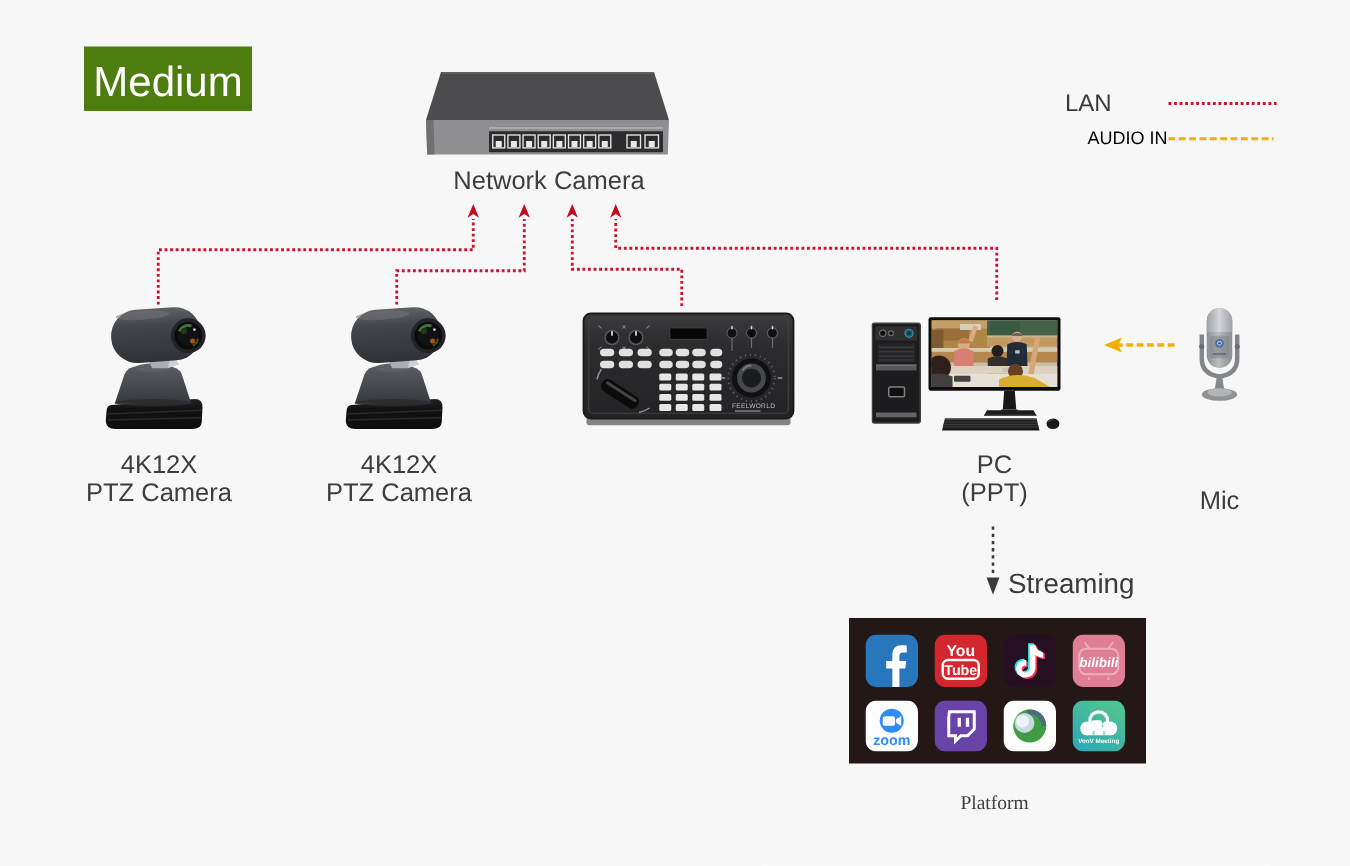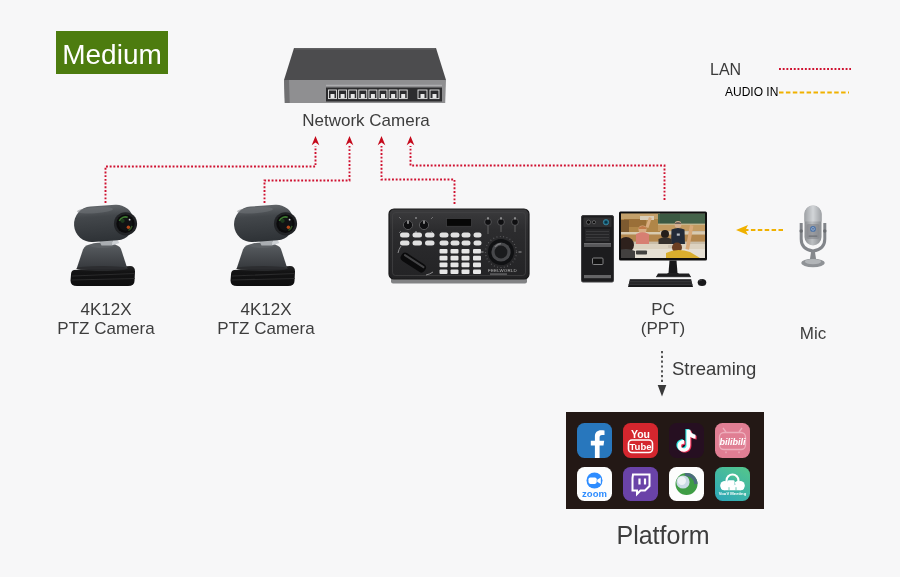--- a/index.html
+++ b/index.html
@@ -327,21 +327,21 @@
       <circle cx="16" cy="24.5" r="0.8" fill="#2c4c80"></circle>
       <rect x="11.5" y="31" width="9" height="1.3" rx="0.6" fill="#6e7176"></rect>
     </g>
 
     <path d="M14.2,49 L12.8,58 H19.2 L17.8,49 Z" fill="#85888c"></path>
     <ellipse cx="16" cy="61" rx="11.8" ry="4.2" fill="#8f9296"></ellipse>
     <ellipse cx="16" cy="59.6" rx="8.2" ry="2.7" fill="#b2b5b8"></ellipse>
   </svg>
   <div class="lbl" style="left:813px;top:301px;margin-top:24px;">Mic</div>
 
-  <div class="abs" style="left:672px;top:358px;font-size:18.5px;color:#3a3a3a;">Streaming</div>
+  <div class="abs" style="left:672px;top:378px;font-size:18.5px;color:#3a3a3a;">Streaming</div>
 
   <div class="abs" style="left:566px;top:412px;width:198px;height:97px;background:#231815;"></div>
 
   <svg class="abs" style="left:577px;top:423px" width="35" height="35" viewBox="0 0 35 35">
     <rect width="35" height="35" rx="7.5" fill="#2877bd"></rect>
     <path d="M22.6,35 V22.6 h3.9 l0.7,-4.9 h-4.6 v-3.2 c0,-1.4 0.6,-2.5 2.5,-2.5 h2.4 V7.4 c-0.5,-0.1 -1.9,-0.2 -3.5,-0.2 c-3.6,0 -6.1,2.2 -6.1,6.3 v4.2 h-4.1 v4.9 h4.1 V35 Z" fill="#fff"></path>
   </svg>
 
   <svg class="abs" style="left:623px;top:423px" width="35" height="35" viewBox="0 0 35 35">
     <rect width="35" height="35" rx="7.5" fill="#d4262e"></rect>
@@ -411,15 +411,15 @@
     <circle cx="17.5" cy="13.5" r="4.9" fill="url(#vvg)"></circle>
     <g fill="#fff">
       <rect x="12.6" y="13.2" width="7" height="5.8" rx="1.4"></rect>
       <path d="M19.9,15.2 l3,-1.8 v5 l-3,-1.8 Z"></path>
     </g>
     <rect x="13.2" y="20.2" width="1.6" height="3" fill="#3bb39f" opacity="0.45"></rect>
     <rect x="20.2" y="20.2" width="1.6" height="3" fill="#3bb39f" opacity="0.45"></rect>
     <text x="17.5" y="28.2" font-size="4.2" font-weight="bold" fill="#fff" text-anchor="middle" font-family="Liberation Sans">VooV Meeting</text>
   </svg>
 
-  <div class="lbl" style="left:663px;top:526px;font-size:25px;">Platform</div>
+  <div class="lbl" style="left:663px;top:526px;font-size:13px;font-family:Liberation Serif, serif;">Platform</div>
 
 </div>
 
 </body></html>

